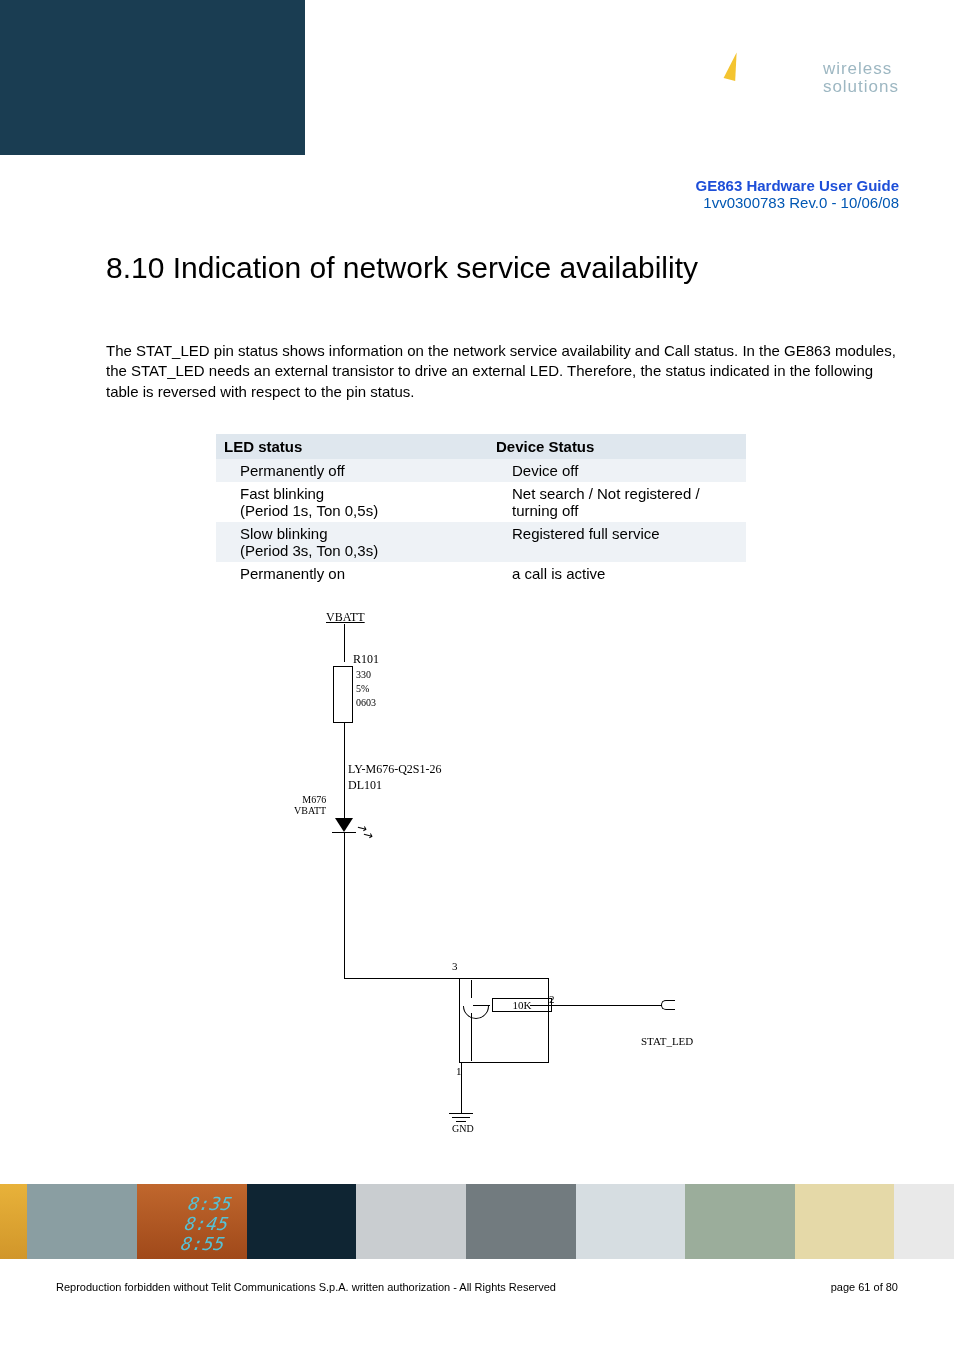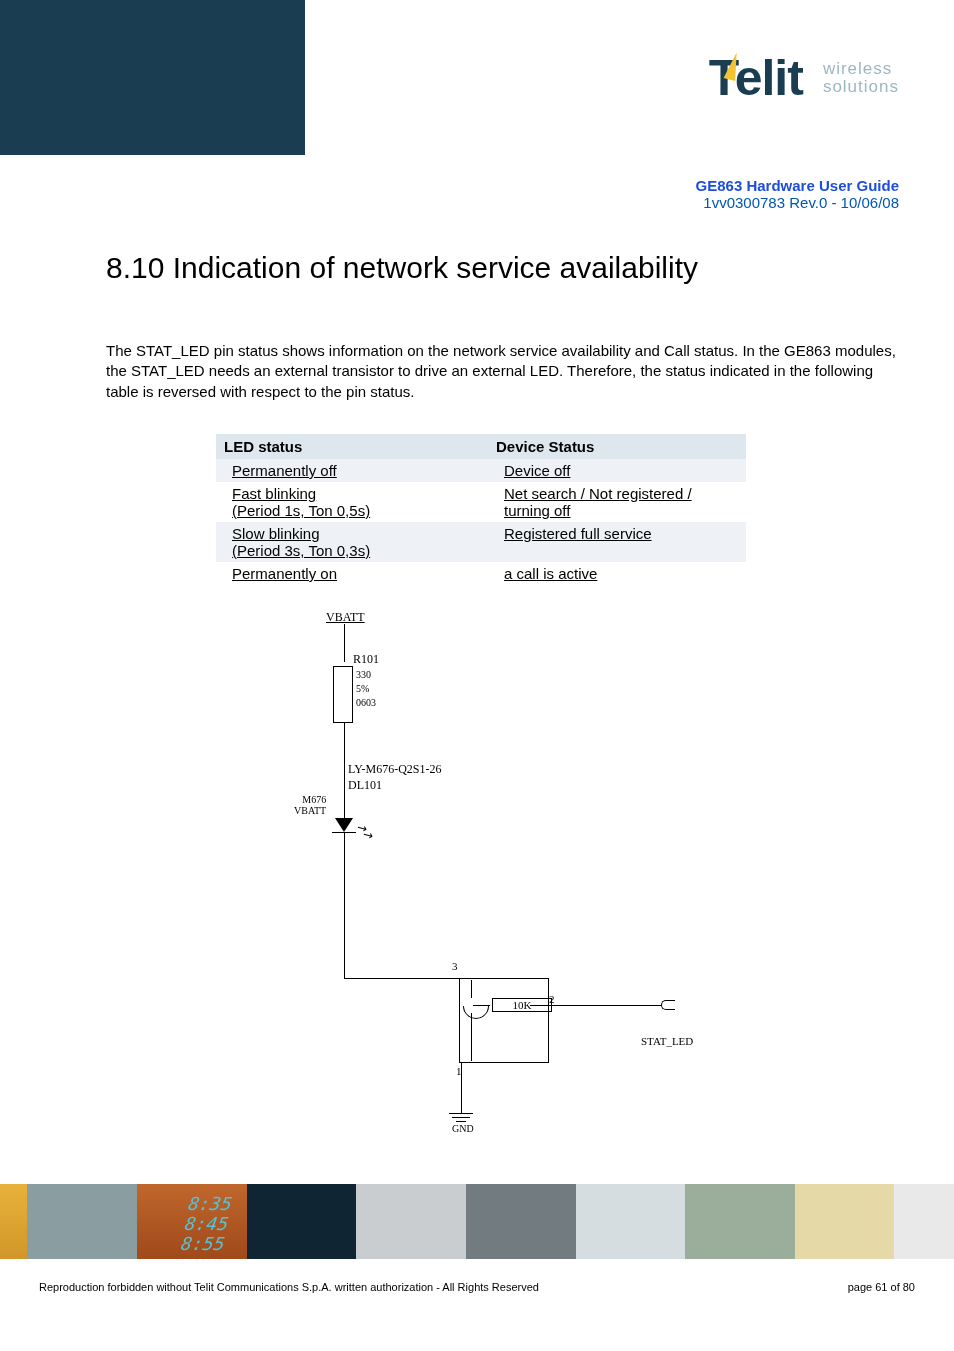--- a/index.html
+++ b/index.html
@@ -82,23 +82,22 @@
       border-collapse: collapse;
       font-size: 15px;
     }
     .status-table th {
       background: #dfe7ee;
       text-align: left;
       font-weight: bold;
       padding: 4px 8px;
     }
     .status-table td {
-      padding: 3px 16px;
+      padding: 3px 24px;
       vertical-align: top;
-      text-decoration: underline;
     }
     .status-table tr:nth-child(odd) td { background: #eef2f6; }
     .status-table tr:nth-child(even) td { background: #fff; }
     .status-table td.c1 { width: 272px; }
 
     .schematic {
       margin: 10px 0 0 130px;
       position: relative;
       width: 480px;
       height: 530px;
@@ -164,21 +163,21 @@
     .t5 { background: #727b7f; }
     .t6 { background: #d6dde1; }
     .t7 { background: #9bad9b; }
     .t8 { background: #e5d9a8; flex: 0.9; }
     .t9 { background: #e9e9e9; flex: 0.55; }
     .footer-line {
       position: absolute;
       bottom: 58px;
       left: 0;
       width: 100%;
-      padding: 0 39px;
+      padding: 0 56px;
       display: flex;
       justify-content: space-between;
       font-size: 11px;
       color: #000;
       align-items: center;
     }
     .time-overlay {
       position: absolute;
       bottom: 98px;
       left: 185px;
@@ -190,21 +189,20 @@
       transform: skewX(-10deg);
     }
   </style>
 </head>
 <body>
 
 <div class="header">
   <div class="header-left"></div>
   <div class="header-right">
     <div class="logo-wrap">
-      <span class="logo-text">Telit</span>
       <div class="logo-wireless">
         <div>wireless</div>
         <div>solutions</div>
       </div>
     </div>
     <div class="logo-yellow"></div>
   </div>
 </div>
 
 <div class="doc-meta">

